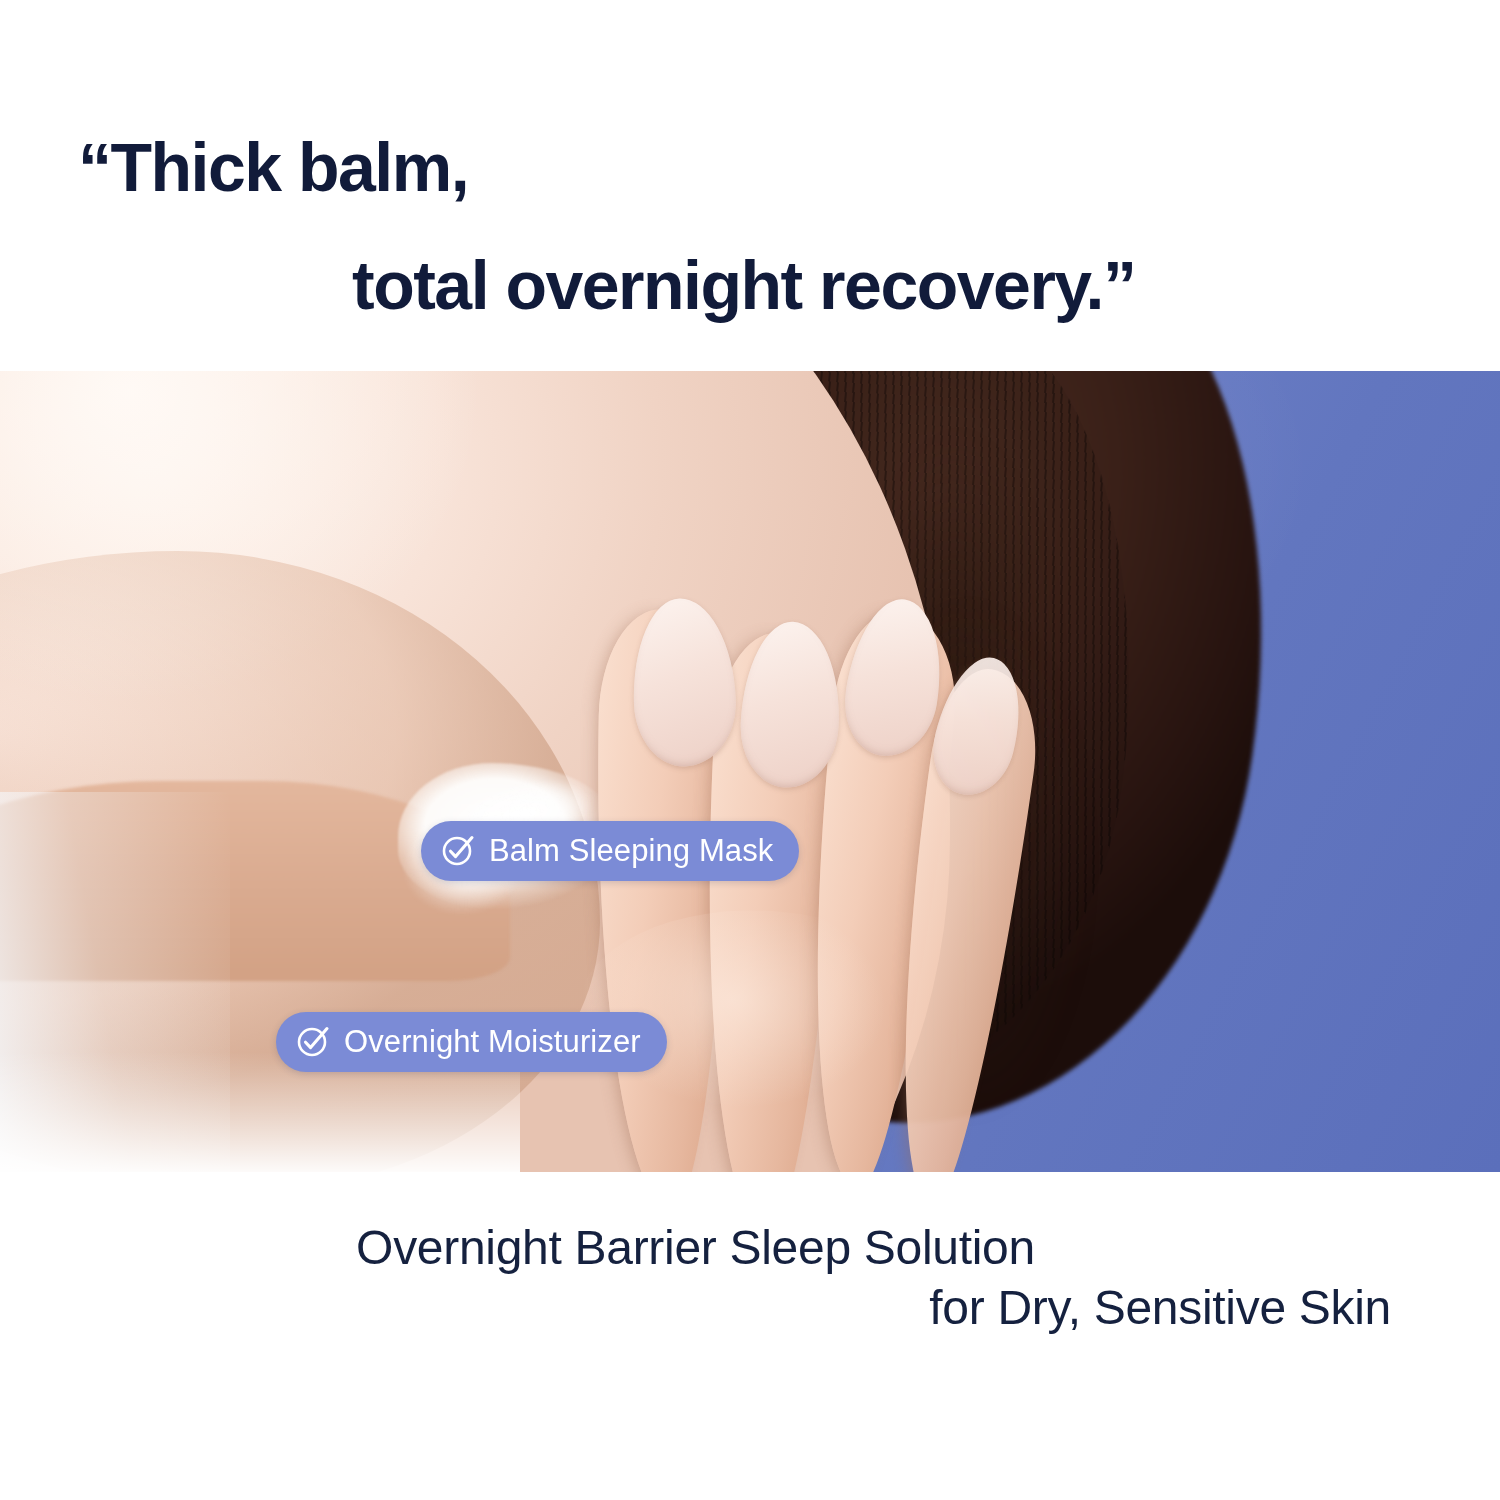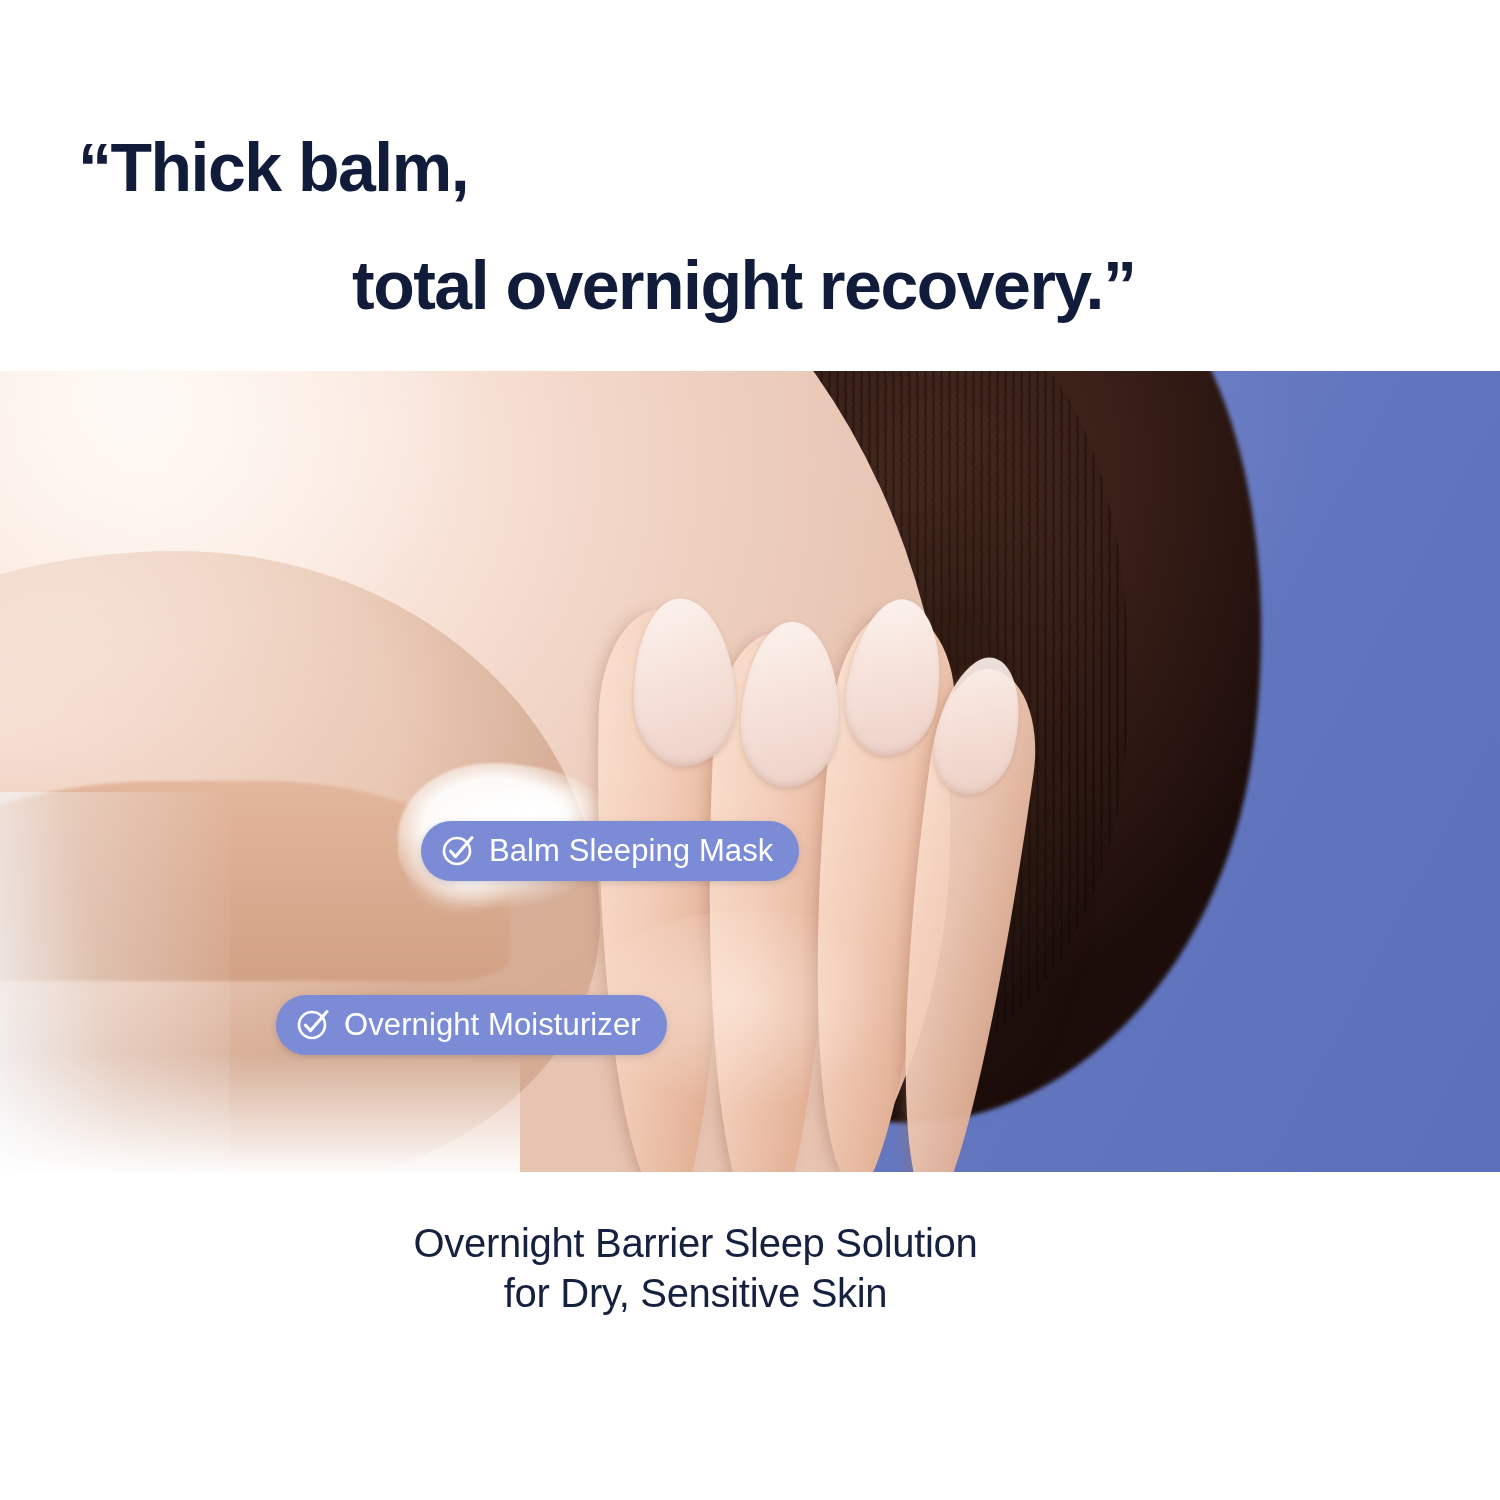--- a/index.html
+++ b/index.html
@@ -294,36 +294,36 @@
     padding: 11px 26px 13px 19px;
     font-size: 31px;
     font-weight: 400;
     line-height: 1;
     letter-spacing: 0.1px;
     white-space: nowrap;
     box-shadow: 0 2px 7px rgba(40,50,95,0.18);
   }
   .pill .check-icon { flex: 0 0 auto; display: block; }
   .pill-1 { left: 421px; top: 450px; }
-  .pill-2 { left: 276px; top: 624px; }
+  .pill-2 { left: 276px; top: 641px; }
 
   
   .caption {
     position: absolute;
     left: 0;
     top: 1218px;
     width: 1391px;
     text-align: center;
     color: #15213f;
-    font-size: 40px;
+    font-size: 48px;
     font-weight: 400;
     line-height: 1.26;
     letter-spacing: -0.3px;
   }
-  .caption .c2 { display: block; }
+  .caption .c2 { display: block; text-align: right; }
 </style>
 </head>
 <body>
 
 <div class="page">
 
   <div class="headline">
     <span class="l1">“Thick balm,</span>
     <span class="l2">total overnight recovery.”</span>
   </div>

